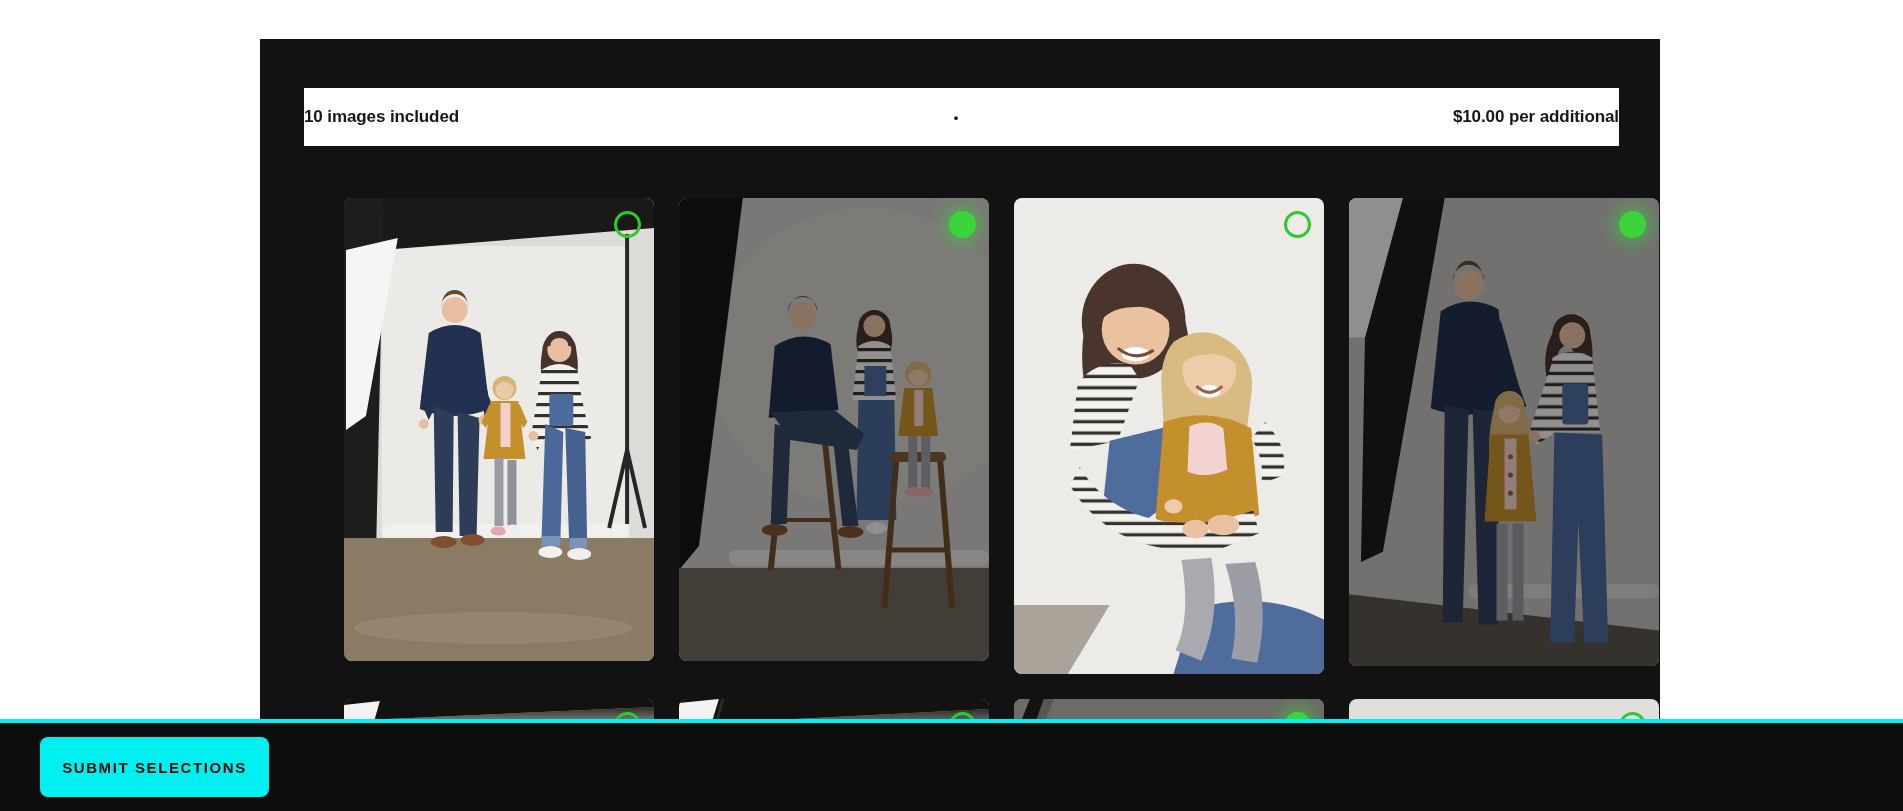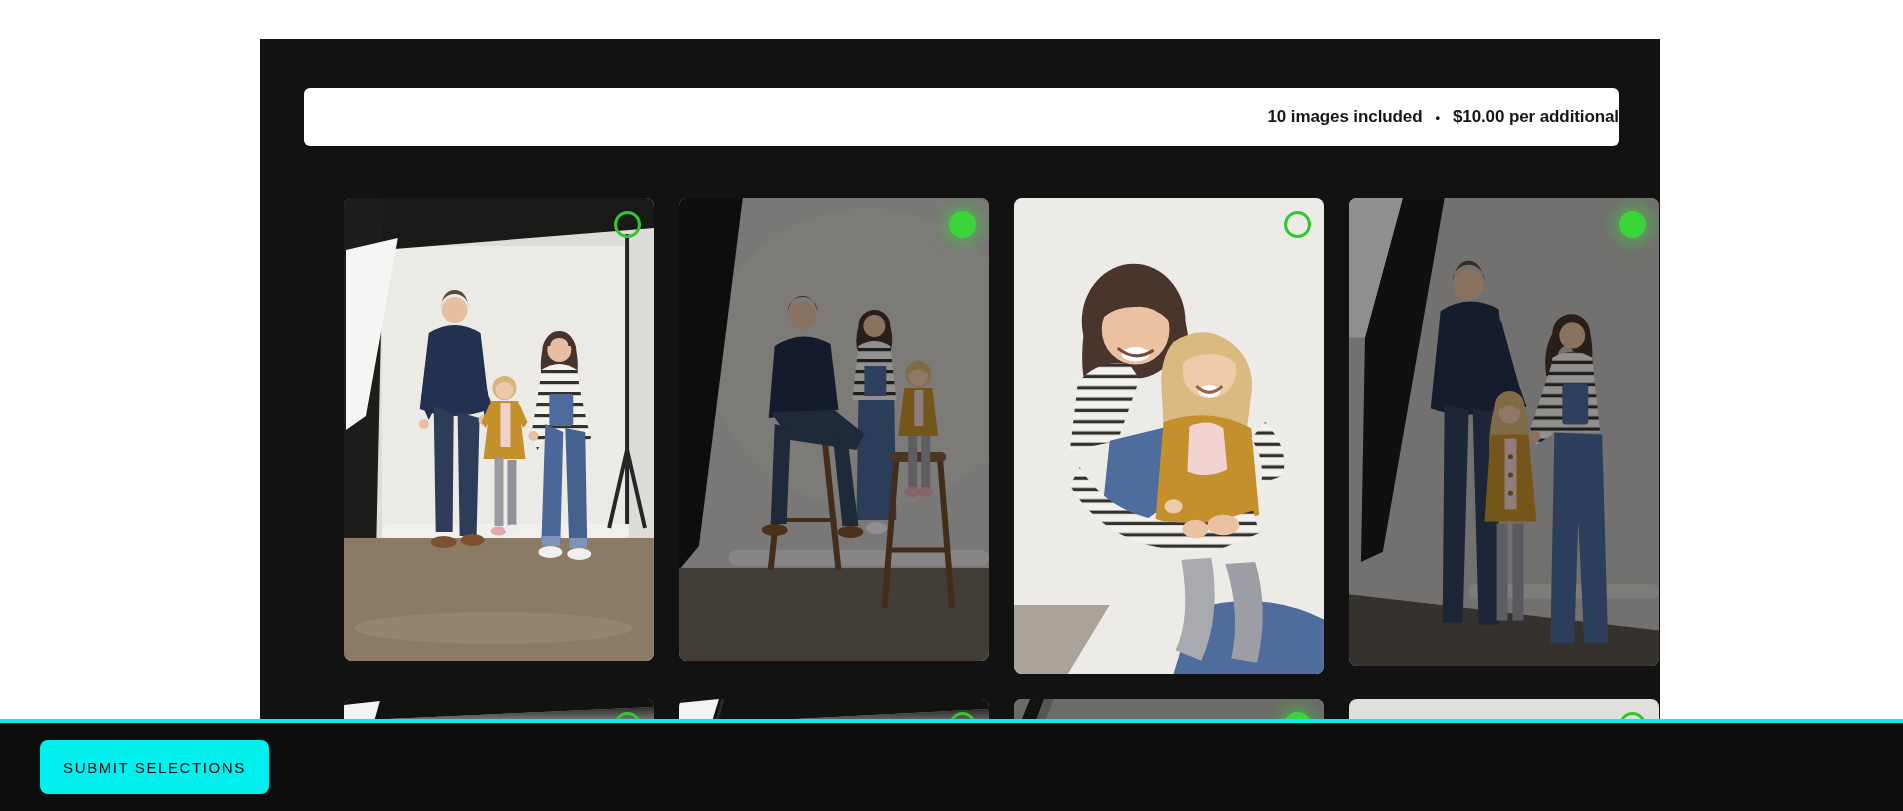--- a/index.html
+++ b/index.html
@@ -8,22 +8,22 @@
     background:#ffffff;font-family:"Liberation Sans",sans-serif;
   }
   
   .board{
     position:absolute;left:260px;top:39px;width:1400px;height:772px;
     background:var(--panel,#121212);overflow:hidden;
   }
   
   .banner{
     position:absolute;left:44px;top:49px;width:1315px;height:58px;
-    background:#ffffff;border-radius:6px;
-    display:flex;align-items:center;justify-content:flex-end;gap:13px;
+    background:#ffffff;border-radius:0;
+    display:flex;align-items:center;justify-content:space-between;gap:13px;
     font-weight:bold;font-size:17px;color:#161616;letter-spacing:-0.1px;
   }
   .banner .dot{font-size:13px;line-height:1}
   
   .photo{
     position:absolute;border-radius:8px;overflow:hidden;cursor:pointer;
     background:#1e1e1e;
   }
   .photo .art{display:block;width:100%;height:100%}
   .photo .overlay{position:absolute;inset:0;background:transparent;pointer-events:none}
@@ -49,23 +49,23 @@
   .bar{
     position:absolute;left:0;top:719px;width:1903px;height:92px;z-index:10;
     background:var(--footer,#0d0d0d);border-top:4px solid var(--accent,#00efef);
     box-sizing:border-box;display:flex;align-items:center;justify-content:space-between;
     padding:0 21px 0 40px;
   }
   .status{display:flex;align-items:center;gap:12px;font-weight:bold;font-size:18px;color:#ffffff;letter-spacing:-0.2px}
   .status .sep{width:2px;height:22px;background:rgba(255,255,255,.7)}
   .status .note{color:var(--accent,#00efef)}
   .submit{
-    width:229px;height:54px;border:none;border-radius:8px;
+    width:229px;height:60px;border:none;border-radius:8px;
     background:var(--accent,#00efef);color:#0b0b0b;
-    font-family:inherit;font-weight:normal;font-size:15px;letter-spacing:1.6px;
+    font-family:inherit;font-weight:bold;font-size:15px;letter-spacing:1.6px;
     cursor:pointer;
   }
 </style>
 </head>
 <body>
 
 <svg width="0" height="0" style="position:absolute" aria-hidden="true">
   <defs>
     <pattern id="stripes" width="12" height="11" patternUnits="userSpaceOnUse">
       <rect width="12" height="11" fill="#f3f1ed"></rect>

